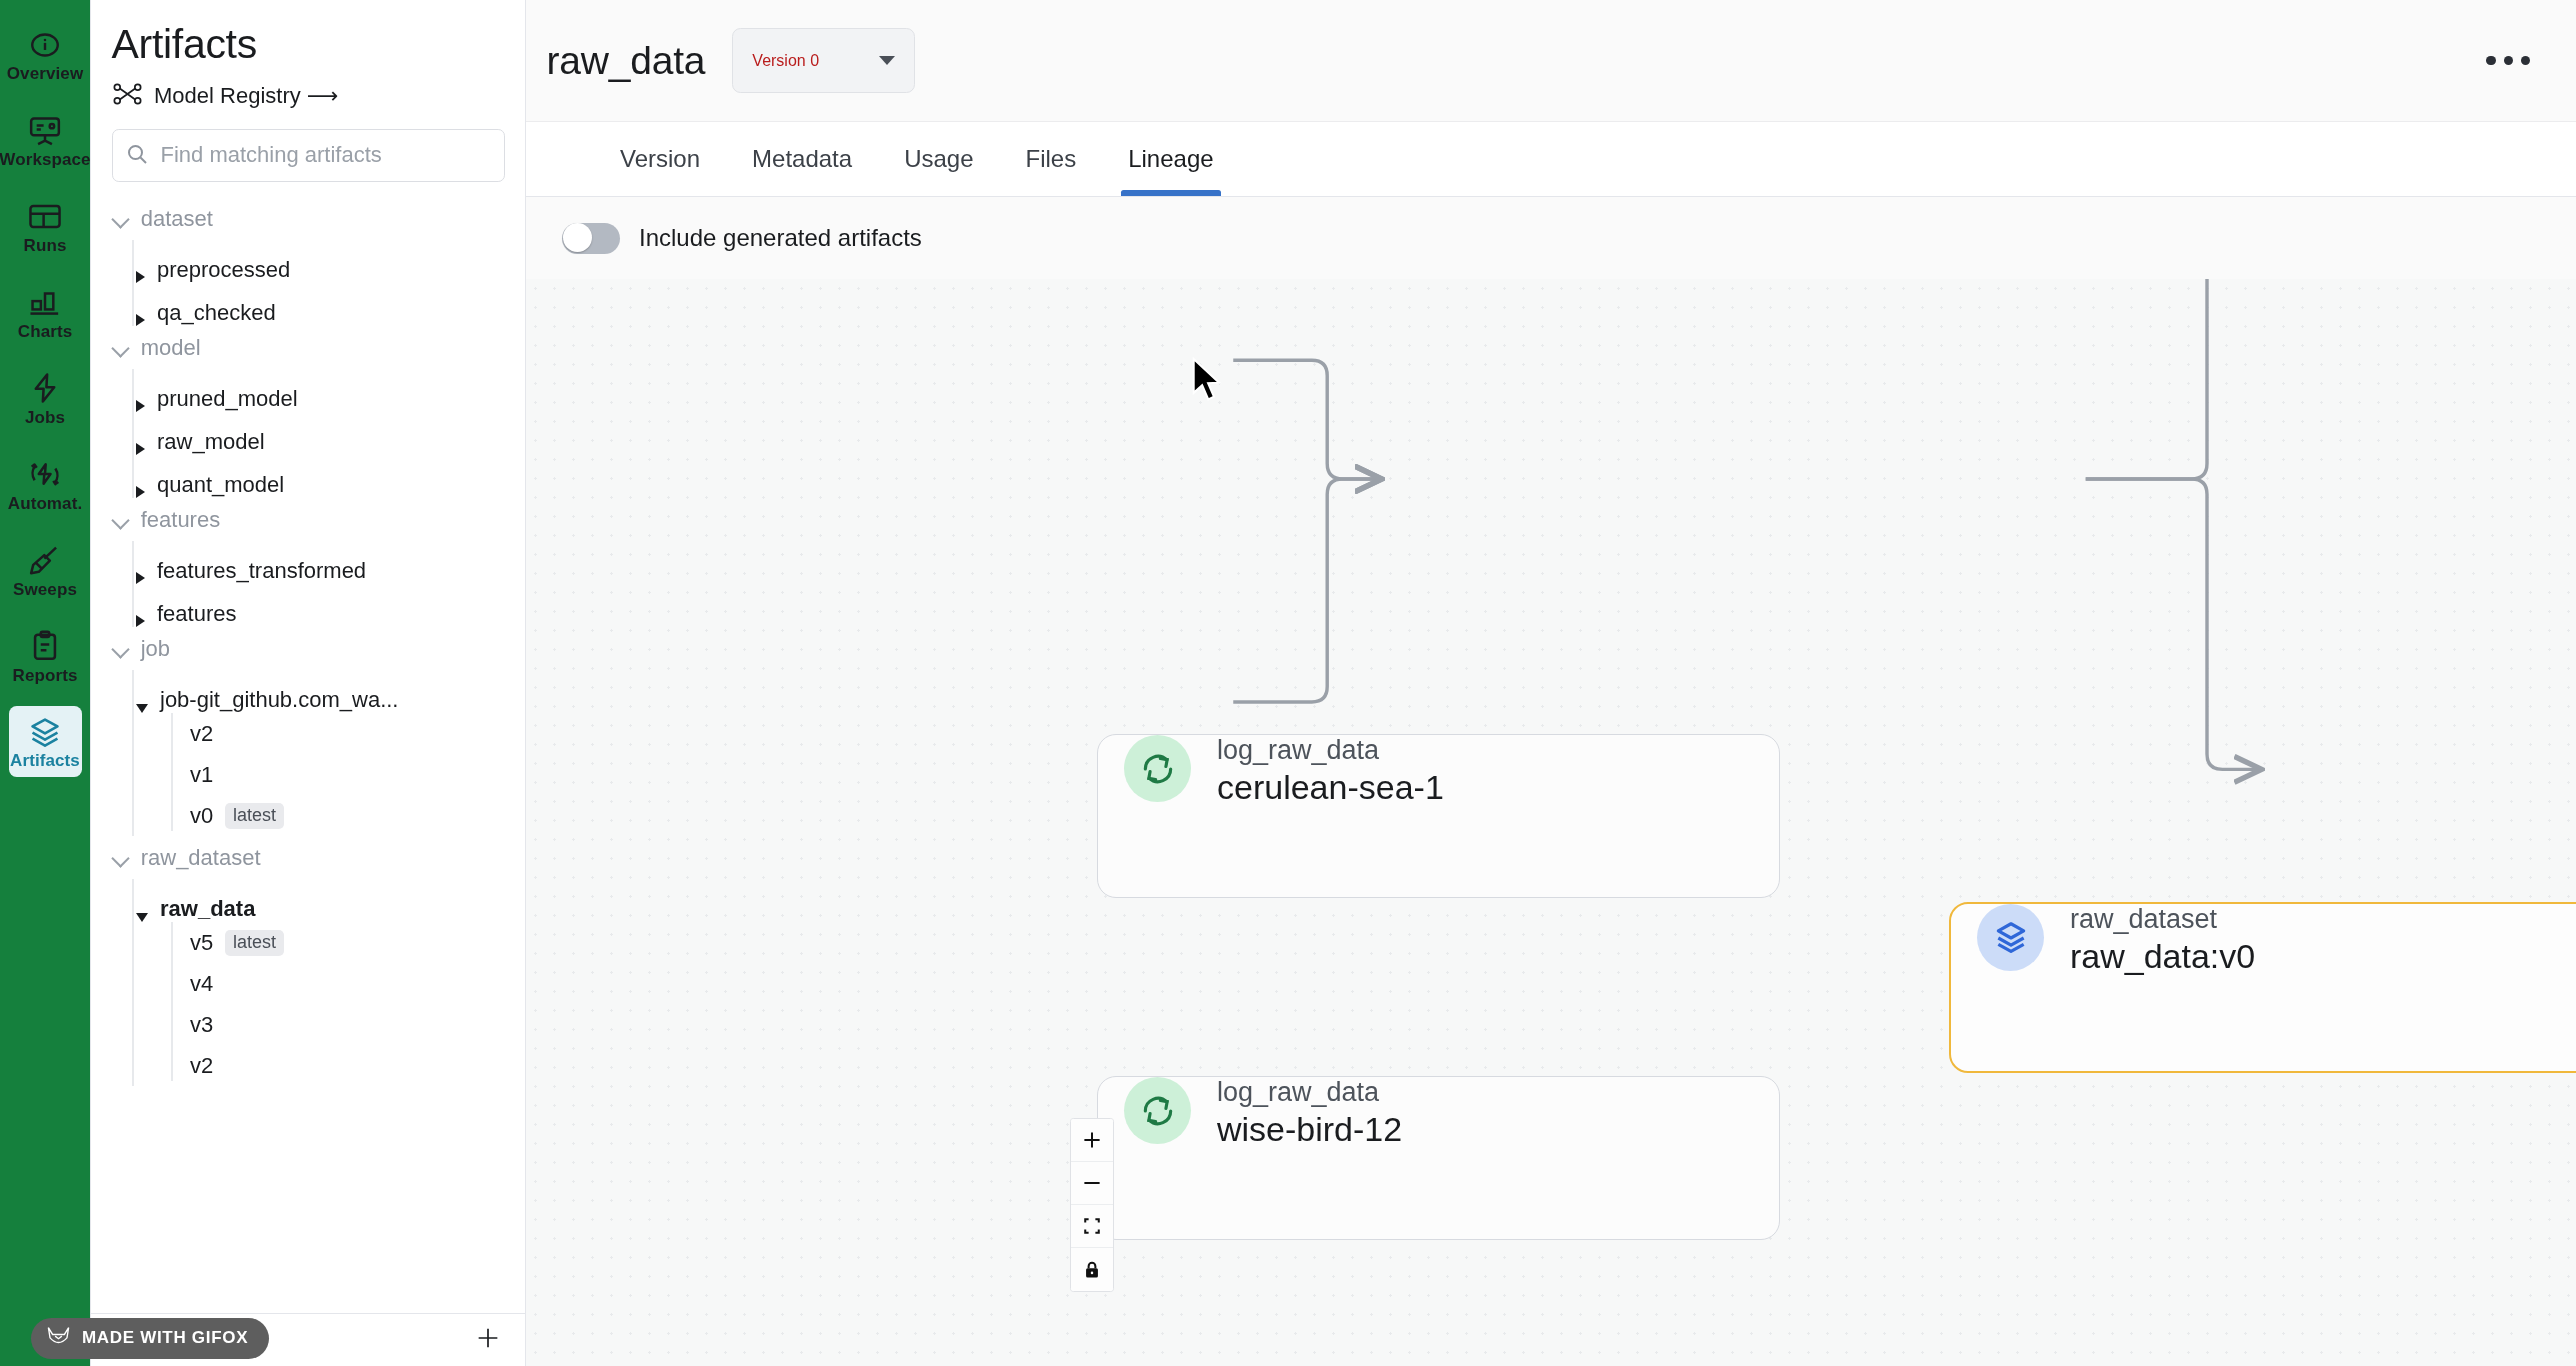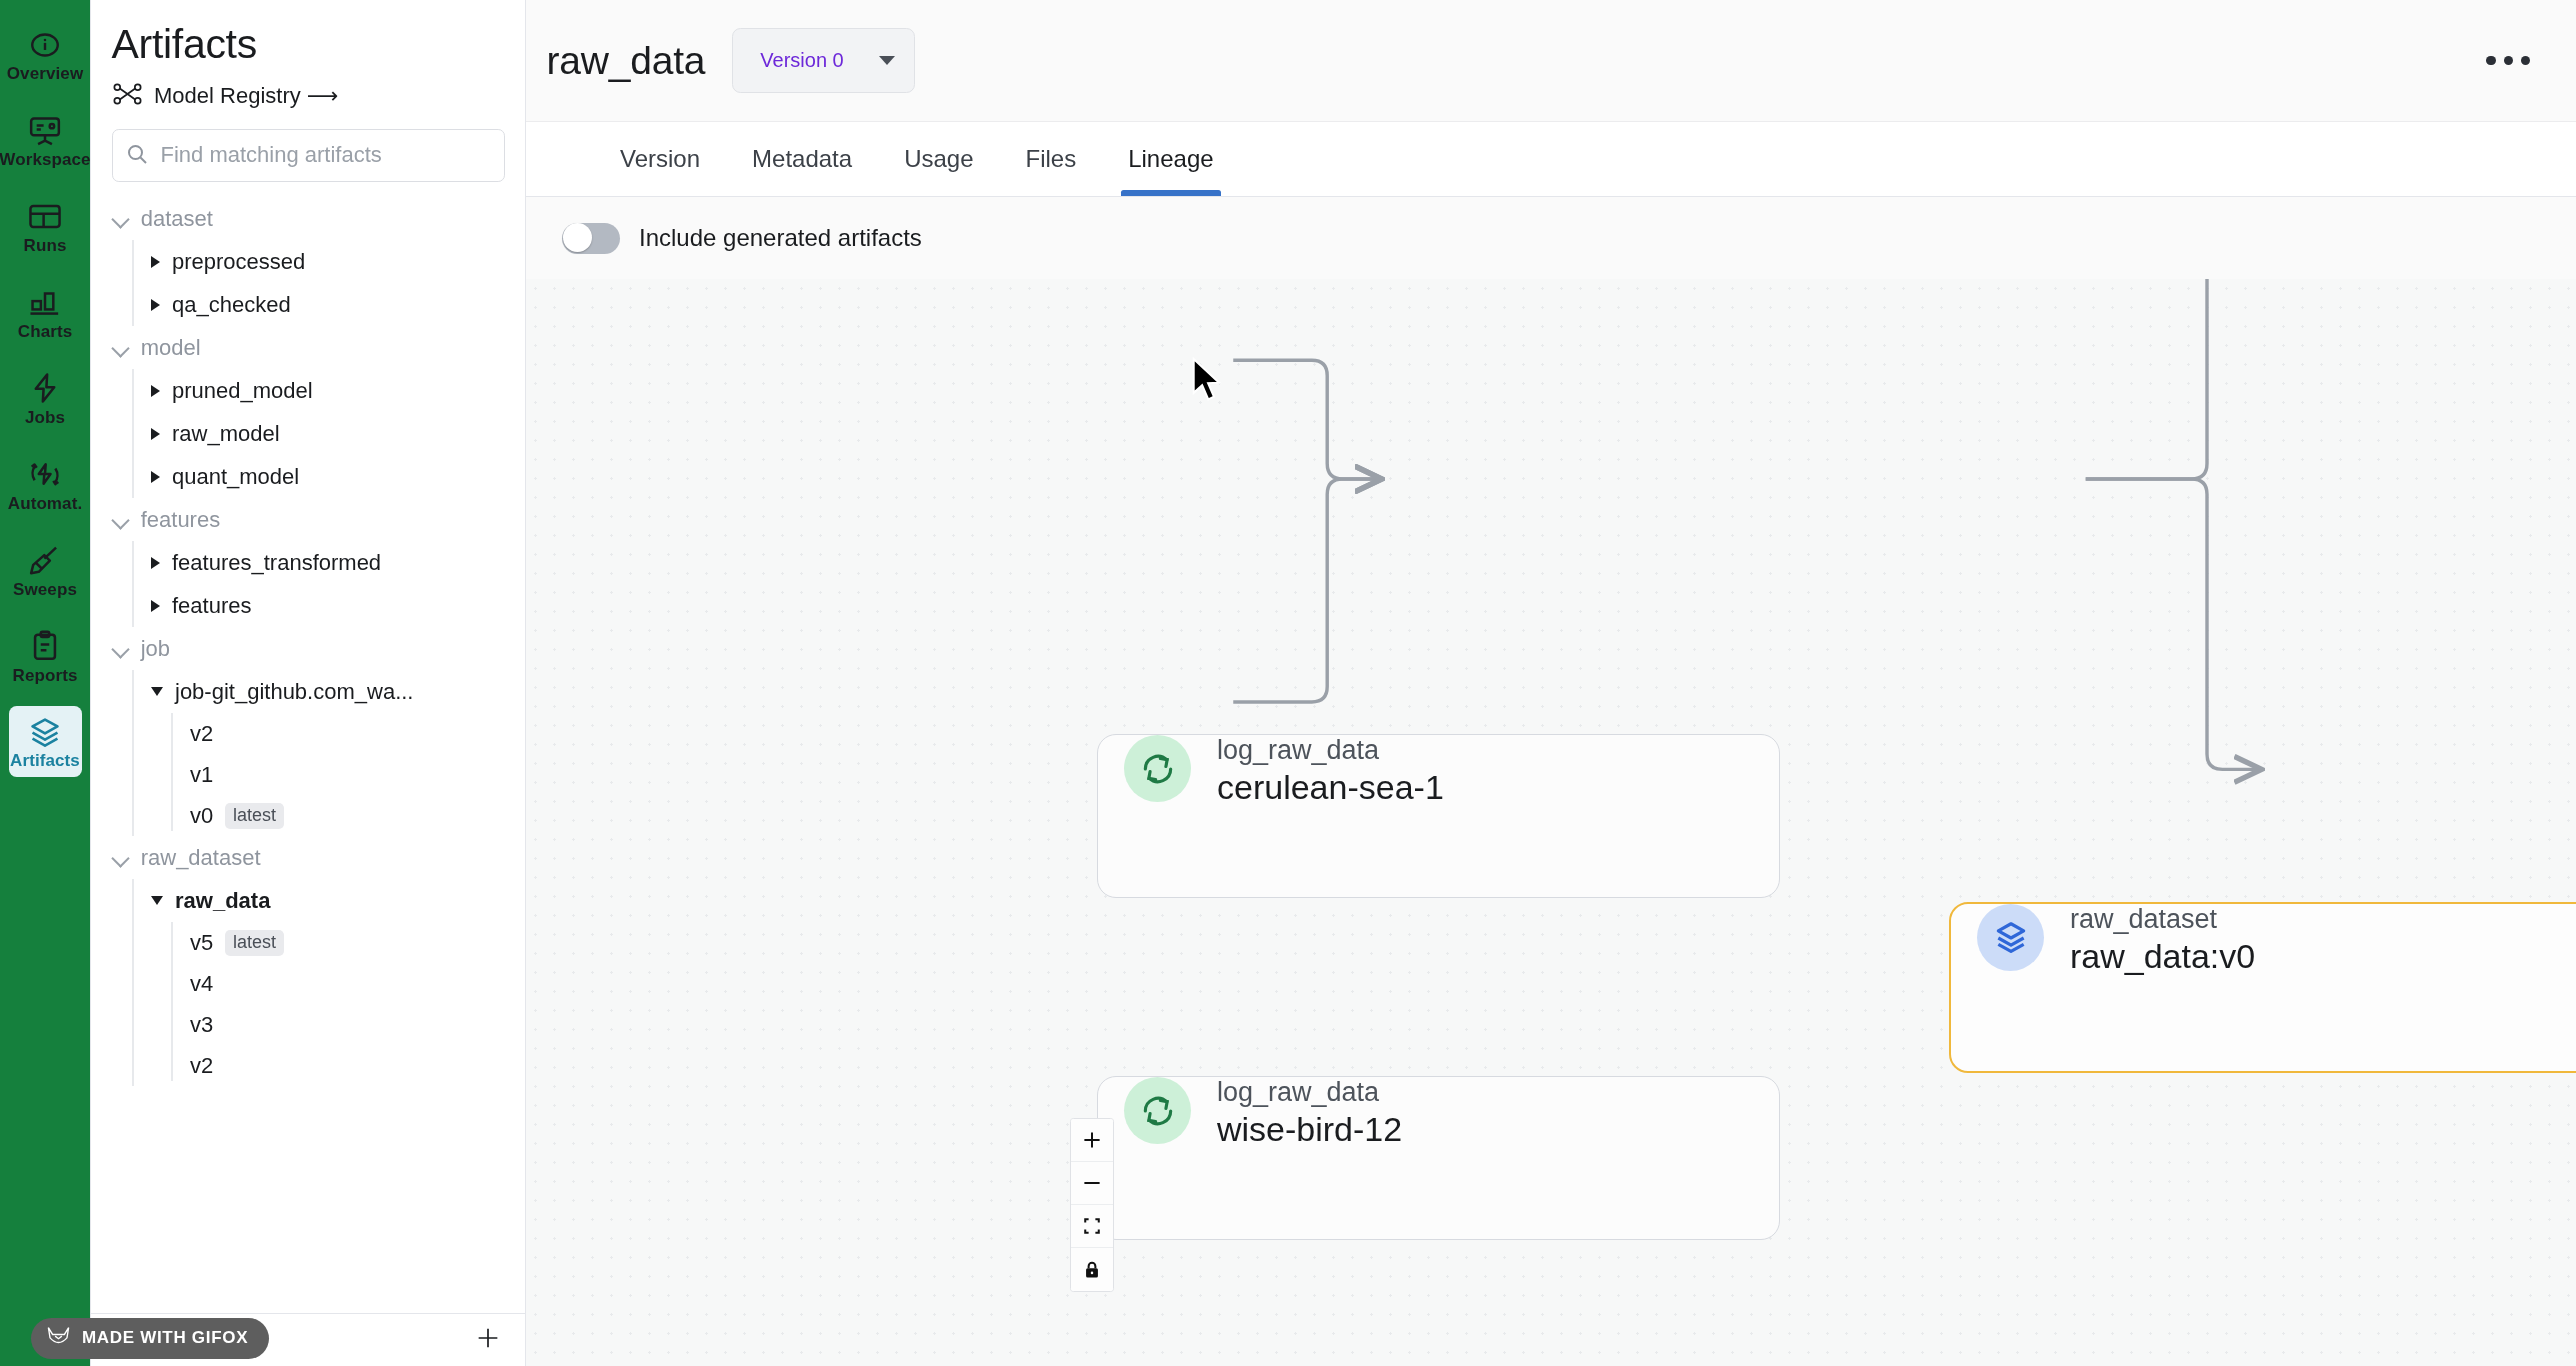--- a/index.html
+++ b/index.html
@@ -44,21 +44,21 @@
   #sb-search input {
     border: none; outline: none; font-size: 22px; color: #1a1c1f;
     font-family: "Liberation Sans", sans-serif; width: 100%; background: transparent;
   }
   #sb-search input::placeholder { color: #9aa0a8; }
   #tree { margin-top: 15.4px; padding-left: 20.5px; overflow: hidden; flex: 1; }
   .grp { display: flex; align-items: center; gap: 10.2px; height: 43px; cursor: pointer; }
   .grp .cname { font-size: 22px; color: #8f959e; }
   .kids { border-left: 1.7px px solid #e4e6eb; margin-left: 20.5px; padding-left: 0; position: relative; }
   .kids:before{ content:""; position:absolute; left:0; top:0; bottom:0; width:1.7px; background:#e7e9ec; }
-  .node { display: flex; align-items: center; gap: 12px; height: 43px; padding-left: 19px; cursor: pointer; }
+  .node { display: flex; align-items: flex-end; gap: 12px; height: 43px; padding-left: 4px; cursor: pointer; }
   .node .nname { font-size: 22px; color: #1a1c1f; }
   .node.sel .nname { font-weight: 700; }
   .vers { position: relative; margin-left: 39px; }
   .vers:before{ content:""; position:absolute; left:0; top:0; bottom:5.1px; width:1.7px; background:#e7e9ec; }
   .ver { display: flex; align-items: center; gap: 12px; height: 41px; padding-left: 19px; cursor: pointer; }
   .ver .vname { font-size: 22px; color: #1a1c1f; }
   .badge { background: #e9eaed; color: #4a4f57; border-radius: 5.1px; font-size: 18px; padding: 2.6px 7.7px; font-weight: 400;}
   .tri { width: 0; height: 0; border-left: 9.4px solid #1a1c1f; border-top: 6px solid transparent; border-bottom: 6px solid transparent; }
   .tri.open { border-left: 6px solid transparent; border-right: 6px solid transparent; border-top: 9.4px solid #1a1c1f; border-bottom: none; }
   .chev { width: 19px; height: 19px; position: relative; }
@@ -68,21 +68,21 @@
   #sb-divider { position:absolute; left:0; right:0; bottom: 53px; height:0.9px; background:#e4e6eb; }
 
   
   #main { flex: 1; height: 1367px; display: flex; flex-direction: column; position: relative; background: #fff; }
   #topbar { height: 122px; background: #fafafa; border-bottom: 0.9px solid #ececee;
             display: flex; align-items: center; padding: 0 34px 0 20.5px; }
   #art-title { font-size: 39px; color: #1a1c1f; font-weight: 400; letter-spacing: -0.2px;}
   #ver-select { margin-left: 27px; height: 65px; min-width: 183px; background: #f2f3f5;
     border: 0.9px solid #e0e2e6; border-radius: 8.5px; display: flex; align-items: center;
     justify-content: space-between; padding: 0 19px; gap: 15.4px; cursor: pointer; }
-  #ver-select .lbl { font-size: 20px; color: #6d28d9; margin-left: 8px; }
+  #ver-select .lbl { font-size: 16px; color: #b91c1c; }
   .caret { width:0;height:0;border-left:8.5px solid transparent;border-right:8.5px solid transparent;border-top:9.4px solid #4a4f57;}
   #dots { margin-left: auto; display:flex; gap:7.7px; cursor:pointer; padding: 12px;}
   #dots i { width: 9.4px; height: 9.4px; background: #2b2f36; border-radius: 50%; display:block;}
 
   #tabs { height: 75px; background: #fff; border-bottom: 0.9px solid #e4e6eb; display: flex; align-items: stretch; padding-left: 68px; }
   .tab { display:flex; align-items:center; padding: 0 26px; font-size: 24px; color: #3c4148; cursor: pointer; position: relative;}
   .tab.active { color: #1a1c1f; }
   .tab.active:after { content:""; position:absolute; left: 19px; right: 19px; bottom: 0; height: 6px; background: #3772c8; border-radius: 2.6px 2.6px 0 0;}
 
   #controls { height: 82px; display: flex; align-items: center; padding-left: 17px; background: #fafafa;}

